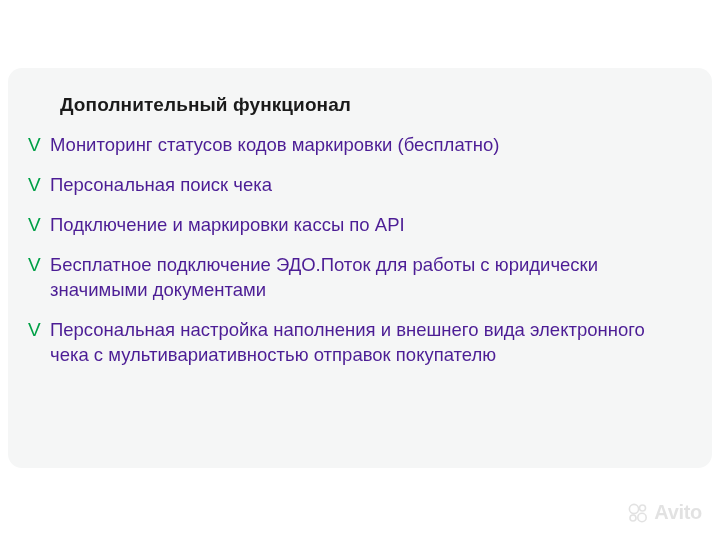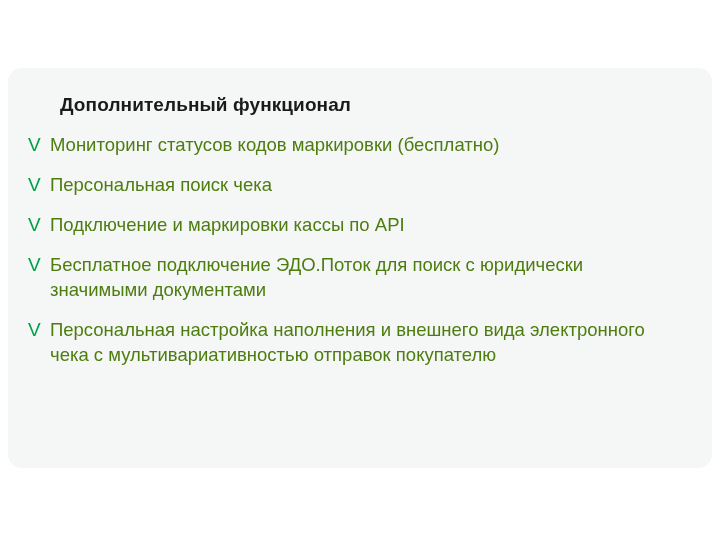--- a/index.html
+++ b/index.html
@@ -56,21 +56,21 @@
     line-height: 25px;
     font-weight: normal;
     text-align: left;
     padding-left: 2px;
     font-family: "Liberation Sans", sans-serif;
   }
   .feature-text {
     flex: 1 1 auto;
     font-size: 18.5px;
     line-height: 25px;
-    color: #4d7c0f;
+    color: #4c1d95;
     padding-right: 10px;
   }
   .watermark {
     position: absolute;
     right: 18px;
     bottom: 16px;
     display: flex;
     align-items: center;
     opacity: 0.28;
   }
@@ -104,24 +104,35 @@
         <li class="feature-item">
           <span class="check-icon">V</span>
           <span class="feature-text">Персональная поиск чека</span>
         </li>
         <li class="feature-item">
           <span class="check-icon">V</span>
           <span class="feature-text">Подключение и маркировки кассы по API</span>
         </li>
         <li class="feature-item">
           <span class="check-icon">V</span>
-          <span class="feature-text">Бесплатное подключение ЭДО.Поток для поиск с юридически значимыми документами</span>
+          <span class="feature-text">Бесплатное подключение ЭДО.Поток для работы с юридически значимыми документами</span>
         </li>
         <li class="feature-item">
           <span class="check-icon">V</span>
           <span class="feature-text">Персональная настройка наполнения и внешнего вида электронного чека с мультивариативностью отправок покупателю</span>
         </li>
       </ul>
     </div>
   </div>
 
+  <div class="watermark">
+    <span class="wm-logo">
+      <svg width="22" height="22" viewBox="0 0 22 22" aria-hidden="true">
+        <circle cx="7" cy="7" r="4.6" fill="none" stroke="#9a9a9a" stroke-width="1.6"></circle>
+        <circle cx="15.5" cy="6" r="3" fill="none" stroke="#9a9a9a" stroke-width="1.6"></circle>
+        <circle cx="6" cy="16" r="3" fill="none" stroke="#9a9a9a" stroke-width="1.6"></circle>
+        <circle cx="15" cy="15.5" r="4.2" fill="none" stroke="#9a9a9a" stroke-width="1.6"></circle>
+      </svg>
+    </span>
+    <span class="wm-text">Avito</span>
+  </div>
 
 </div>
 
 </body></html>

